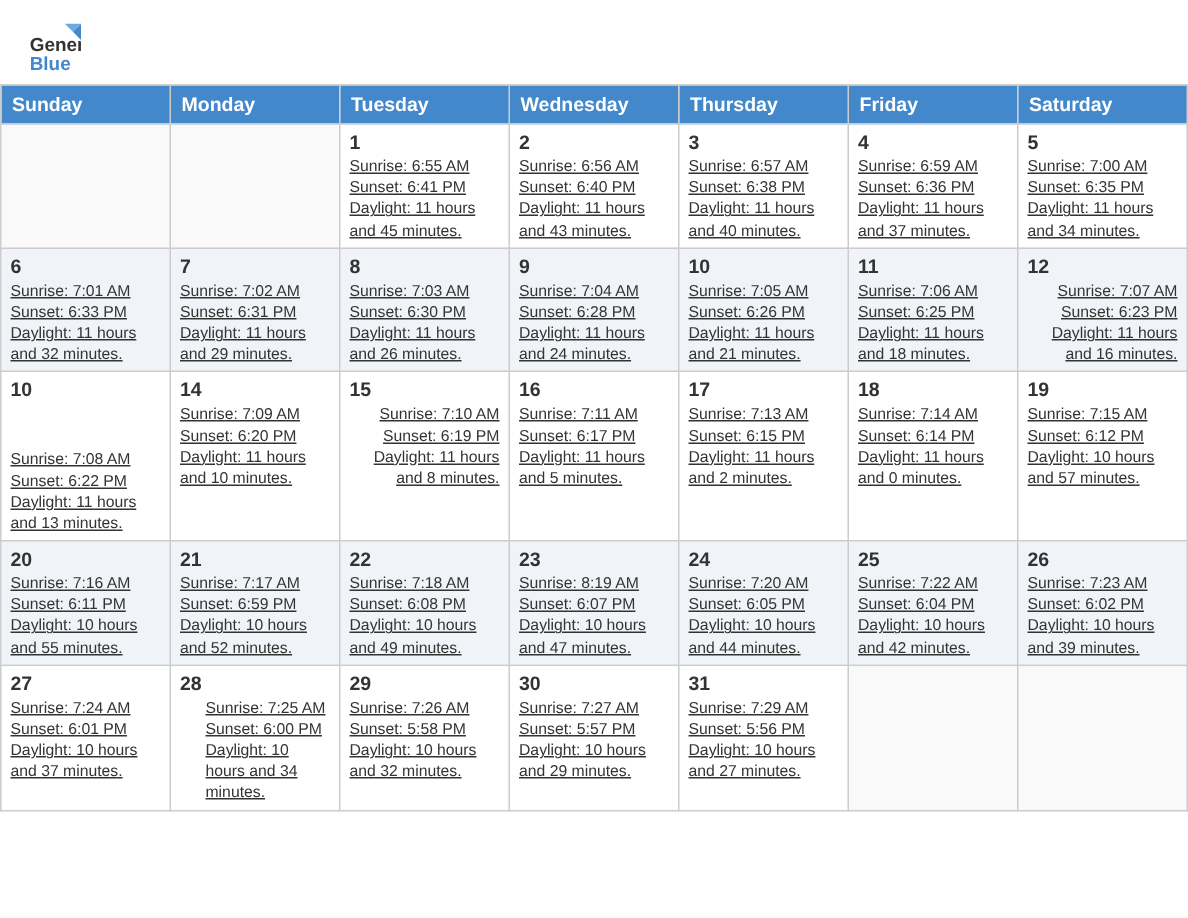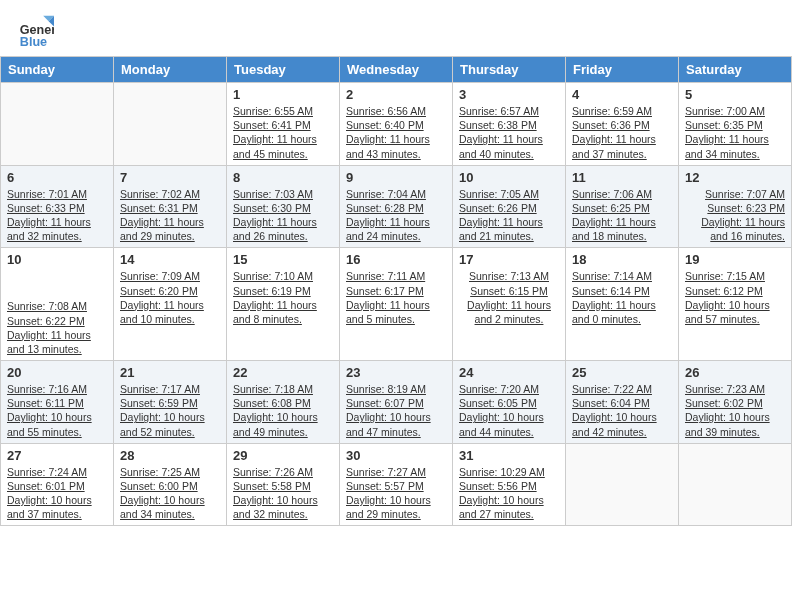--- a/index.html
+++ b/index.html
@@ -197,33 +197,33 @@
 Daylight: 11 hours and 13 minutes.</div>
         </td>
         <td>
           <span class="day-number">14</span>
           <div class="day-info" style="white-space: pre-line;">Sunrise: 7:09 AM
 Sunset: 6:20 PM
 Daylight: 11 hours and 10 minutes.</div>
         </td>
         <td>
           <span class="day-number">15</span>
-          <div class="day-info" style="white-space: pre-line;">Sunrise: 7:10 AM
+          <div class="day-info" style="white-space: pre-line; text-align: right;">Sunrise: 7:10 AM
 Sunset: 6:19 PM
 Daylight: 11 hours and 8 minutes.</div>
         </td>
         <td>
           <span class="day-number">16</span>
           <div class="day-info" style="white-space: pre-line;">Sunrise: 7:11 AM
 Sunset: 6:17 PM
 Daylight: 11 hours and 5 minutes.</div>
         </td>
         <td>
           <span class="day-number">17</span>
-          <div class="day-info" style="white-space: pre-line; text-align: center;">Sunrise: 7:13 AM
+          <div class="day-info" style="white-space: pre-line;">Sunrise: 7:13 AM
 Sunset: 6:15 PM
 Daylight: 11 hours and 2 minutes.</div>
         </td>
         <td>
           <span class="day-number">18</span>
           <div class="day-info" style="white-space: pre-line;">Sunrise: 7:14 AM
 Sunset: 6:14 PM
 Daylight: 11 hours and 0 minutes.</div>
         </td>
         <td>
@@ -279,39 +279,39 @@
       </tr>
       <tr>
         <td>
           <span class="day-number">27</span>
           <div class="day-info" style="white-space: pre-line;">Sunrise: 7:24 AM
 Sunset: 6:01 PM
 Daylight: 10 hours and 37 minutes.</div>
         </td>
         <td>
           <span class="day-number">28</span>
-          <div class="day-info" style="white-space: pre-line;">Sunrise: 7:25 AM
+          <div class="day-info" style="white-space: pre-line; margin-left: 17px;">Sunrise: 7:25 AM
 Sunset: 6:00 PM
 Daylight: 10 hours and 34 minutes.</div>
         </td>
         <td>
           <span class="day-number">29</span>
           <div class="day-info" style="white-space: pre-line;">Sunrise: 7:26 AM
 Sunset: 5:58 PM
 Daylight: 10 hours and 32 minutes.</div>
         </td>
         <td>
           <span class="day-number">30</span>
           <div class="day-info" style="white-space: pre-line;">Sunrise: 7:27 AM
 Sunset: 5:57 PM
 Daylight: 10 hours and 29 minutes.</div>
         </td>
         <td>
           <span class="day-number">31</span>
-          <div class="day-info" style="white-space: pre-line;">Sunrise: 10:29 AM
+          <div class="day-info" style="white-space: pre-line;">Sunrise: 7:29 AM
 Sunset: 5:56 PM
 Daylight: 10 hours and 27 minutes.</div>
         </td>
         <td class="empty"></td>
         <td class="empty"></td>
       </tr>
     </tbody>
 </table>
 
 </body></html>

